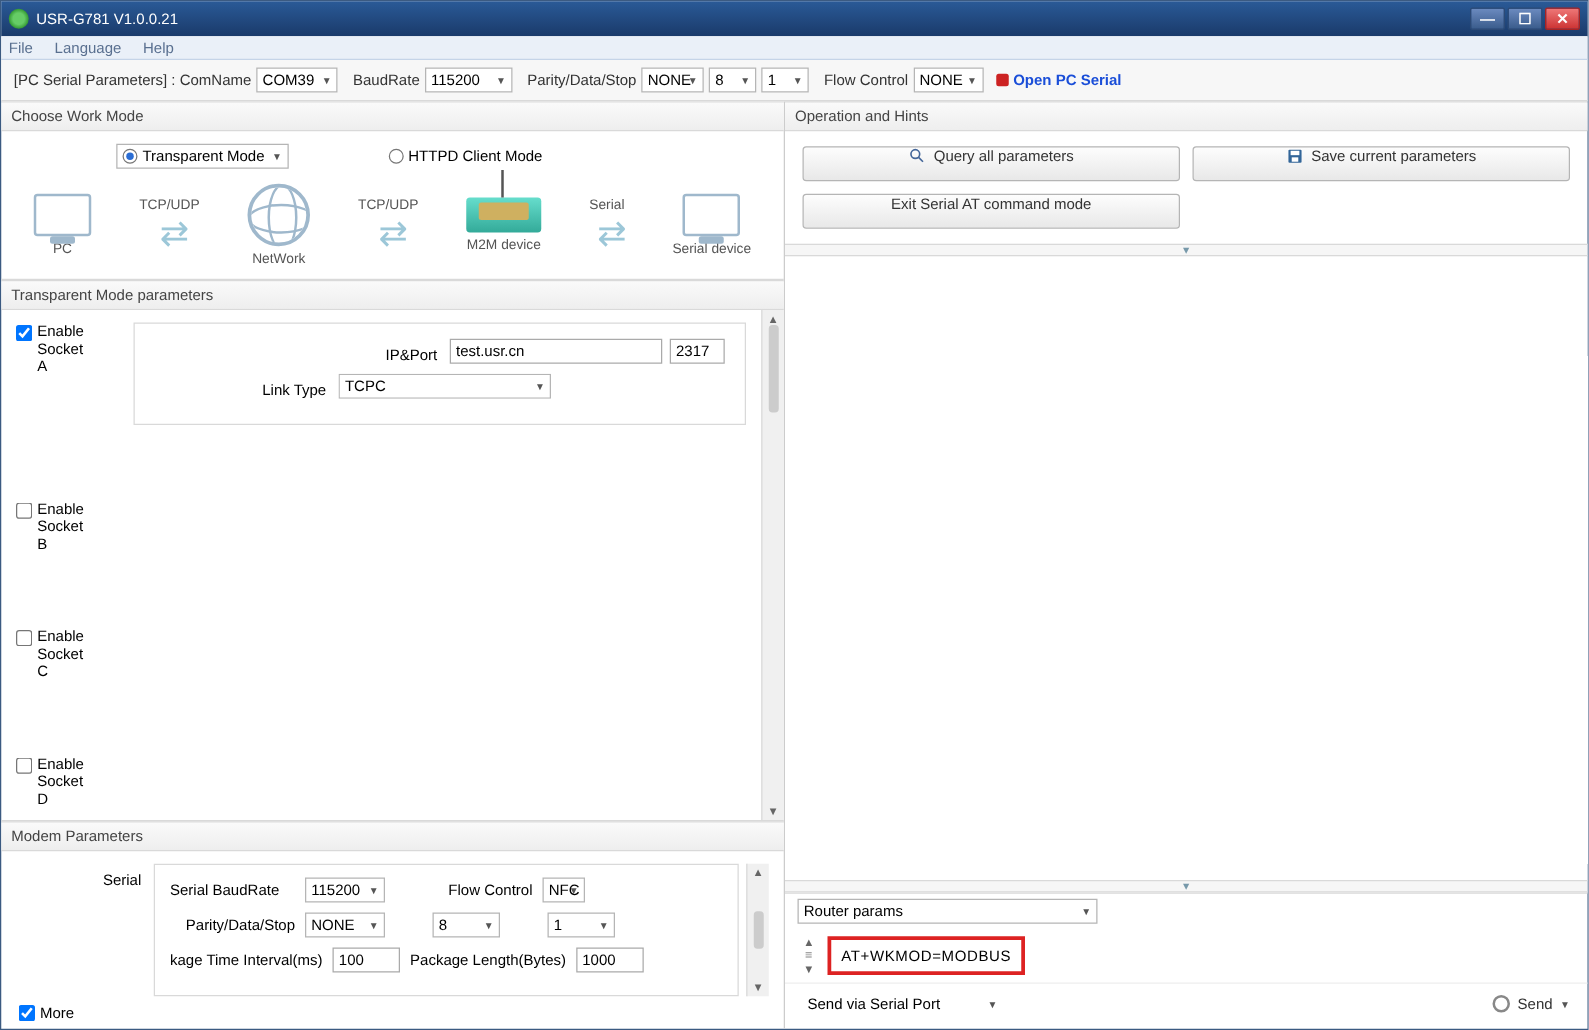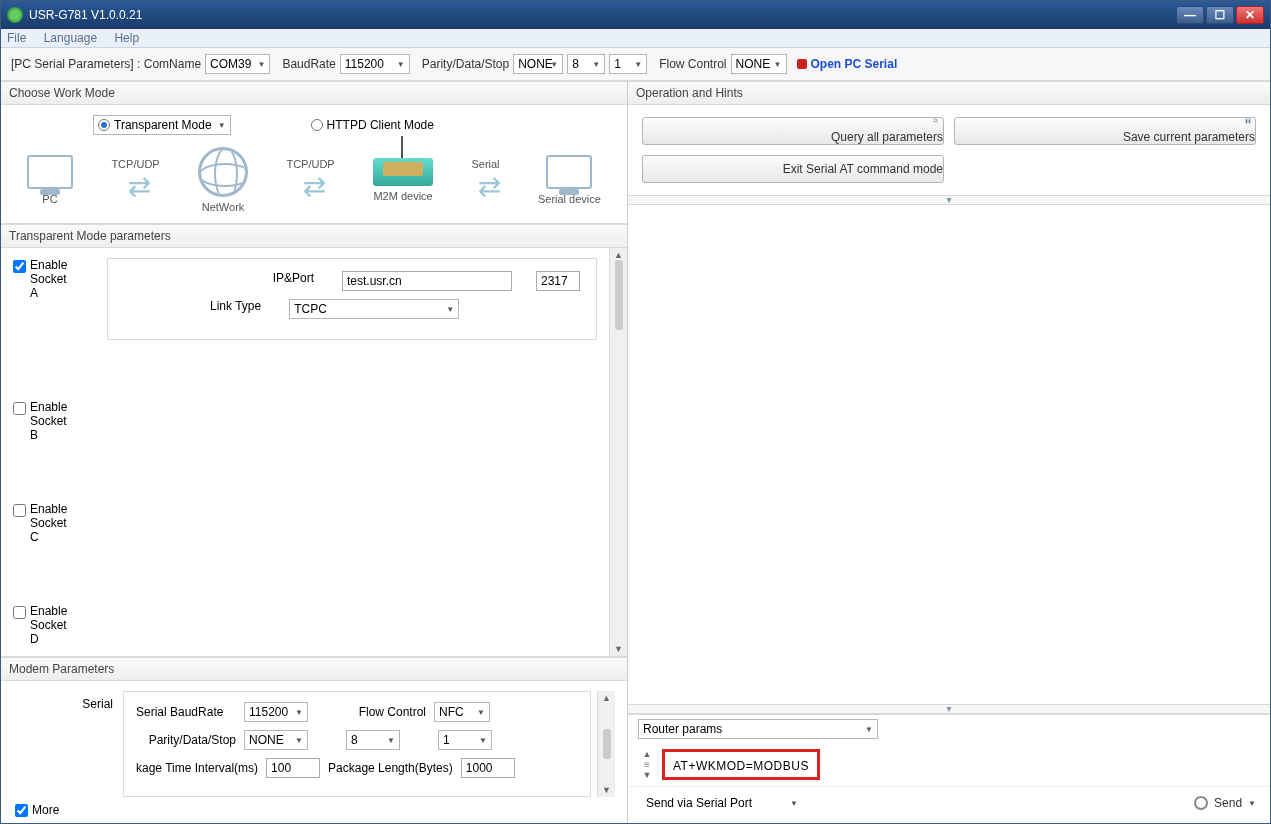--- a/index.html
+++ b/index.html
@@ -40,35 +40,35 @@
 .device::before { content:""; position:absolute; top:-22px; left:28px; width:2px; height:22px; background:#555; }
 .device::after { content:""; position:absolute; top:4px; left:10px; width:40px; height:14px; background:#cfb060; border-radius:2px; }
 .arrow { display:flex; flex-direction:column; align-items:center; color:#444; }
 .arrow .arr { font-size:28px; color:#9cc7d8; letter-spacing:-8px; }
 .transpanel { flex:1; overflow:hidden; display:flex; }
 .transbody { flex:1; padding:10px 12px; overflow:auto; }
 .sockblock { display:flex; align-items:flex-start; gap:14px; margin-bottom:60px; }
 .chk { display:flex; align-items:flex-start; gap:4px; }
 .chk input { margin-top:2px; }
 .sockform { border:1px solid #d9d9d9; padding:12px 16px; flex:1; margin-left:20px; }
-.frow { display:flex; align-items:flex-start; gap:24px; margin-bottom:8px; justify-content:flex-end; }
+.frow { display:flex; align-items:flex-end; gap:6px; margin-bottom:8px; justify-content:flex-end; }
 .frow .flbl { text-align:right; margin-right:4px; }
 input.txt { border:1px solid #aaa; height:20px; padding:0 4px; }
 .scrollgutter { width:18px; background:#f0f0f0; border-left:1px solid #d9d9d9; display:flex; flex-direction:column; align-items:center; justify-content:space-between; padding:2px 0; }
 .scrollgutter .knob { width:8px; height:70px; background:#ccc; border-radius:3px; }
 .scrollbtn { font-size:9px; color:#666; }
 .modempanel { border-top:1px solid #d9d9d9; }
 .modembody { display:flex; padding:10px 12px 6px 12px; }
 .modemleft { width:110px; text-align:right; padding-right:10px; padding-top:6px; }
 .modemform { border:1px solid #d9d9d9; padding:10px 12px; flex:1; }
 .mrow { display:flex; align-items:center; gap:8px; margin-bottom:8px; }
 .morechk { display:flex; align-items:center; gap:4px; padding:0 0 6px 14px; }
 
 .opbtns { padding:12px 14px; display:grid; grid-template-columns:1fr 1fr; gap:10px; }
-.bigbtn { background:linear-gradient(#fdfdfd,#e8e8e8); border:1px solid #b5b5b5; border-radius:3px; height:28px; display:flex; align-items:flex-end; justify-content:center; gap:6px; cursor:pointer; color:#333;flex-direction:column; }
+.bigbtn { background:linear-gradient(#fdfdfd,#e8e8e8); border:1px solid #b5b5b5; border-radius:3px; height:28px; display:flex; align-items:flex-start; justify-content:center; gap:6px; cursor:pointer; color:#333; }
 .bigbtn .ic { width:14px; height:14px; }
 .splitbar { height:10px; border-top:1px solid #d9d9d9; border-bottom:1px solid #d9d9d9; background:#f6f6f6; position:relative; }
 .splitbar::after { content:"▾"; position:absolute; left:50%; top:-2px; transform:translateX(-50%); font-size:10px; color:#79a; }
 .logarea { flex:1; background:#fff; }
 .routerrow { padding:4px 10px; display:flex; align-items:center; border-top:1px solid #d9d9d9; }
 .cmdwrap { display:flex; padding:6px 10px; }
 .cmdbox { border:3px solid #d22; padding:4px 8px; font-size:15px; font-family:Arial; letter-spacing:.5px;text-align:center; }
 .sendrow { display:flex; align-items:center; padding:6px 14px 10px 14px; border-top:1px solid #eee; }
 .sendbtn { margin-left:auto; display:flex; align-items:center; gap:6px; color:#333; cursor:pointer; }
 .sendbtn .sic { width:14px; height:14px; border:2px solid #888; border-radius:50%; position:relative; }
@@ -225,21 +225,21 @@
         <div class="panelhdr">Modem Parameters</div>
         <div class="modembody">
           <div class="modemleft">Serial</div>
           <div class="modemform">
             <div class="mrow">
               <span style="width:100px;text-align:left">Serial BaudRate</span>
               <span class="sel" style="width:64px">
                   <span>115200</span>
                 </span>
               <span style="width:80px;text-align:right;margin-left:30px">Flow Control</span>
-              <span class="sel" style="width:56px">
+              <span class="sel" style="width:34px">
                   <span>NFC</span>
                 </span>
             </div>
             <div class="mrow">
               <span style="width:100px;text-align:right">Parity/Data/Stop</span>
               <span class="sel" style="width:64px">
                   <span>NONE</span>
                 </span>
               <span class="sel" style="width:54px;margin-left:30px">
                   <span>8</span>

